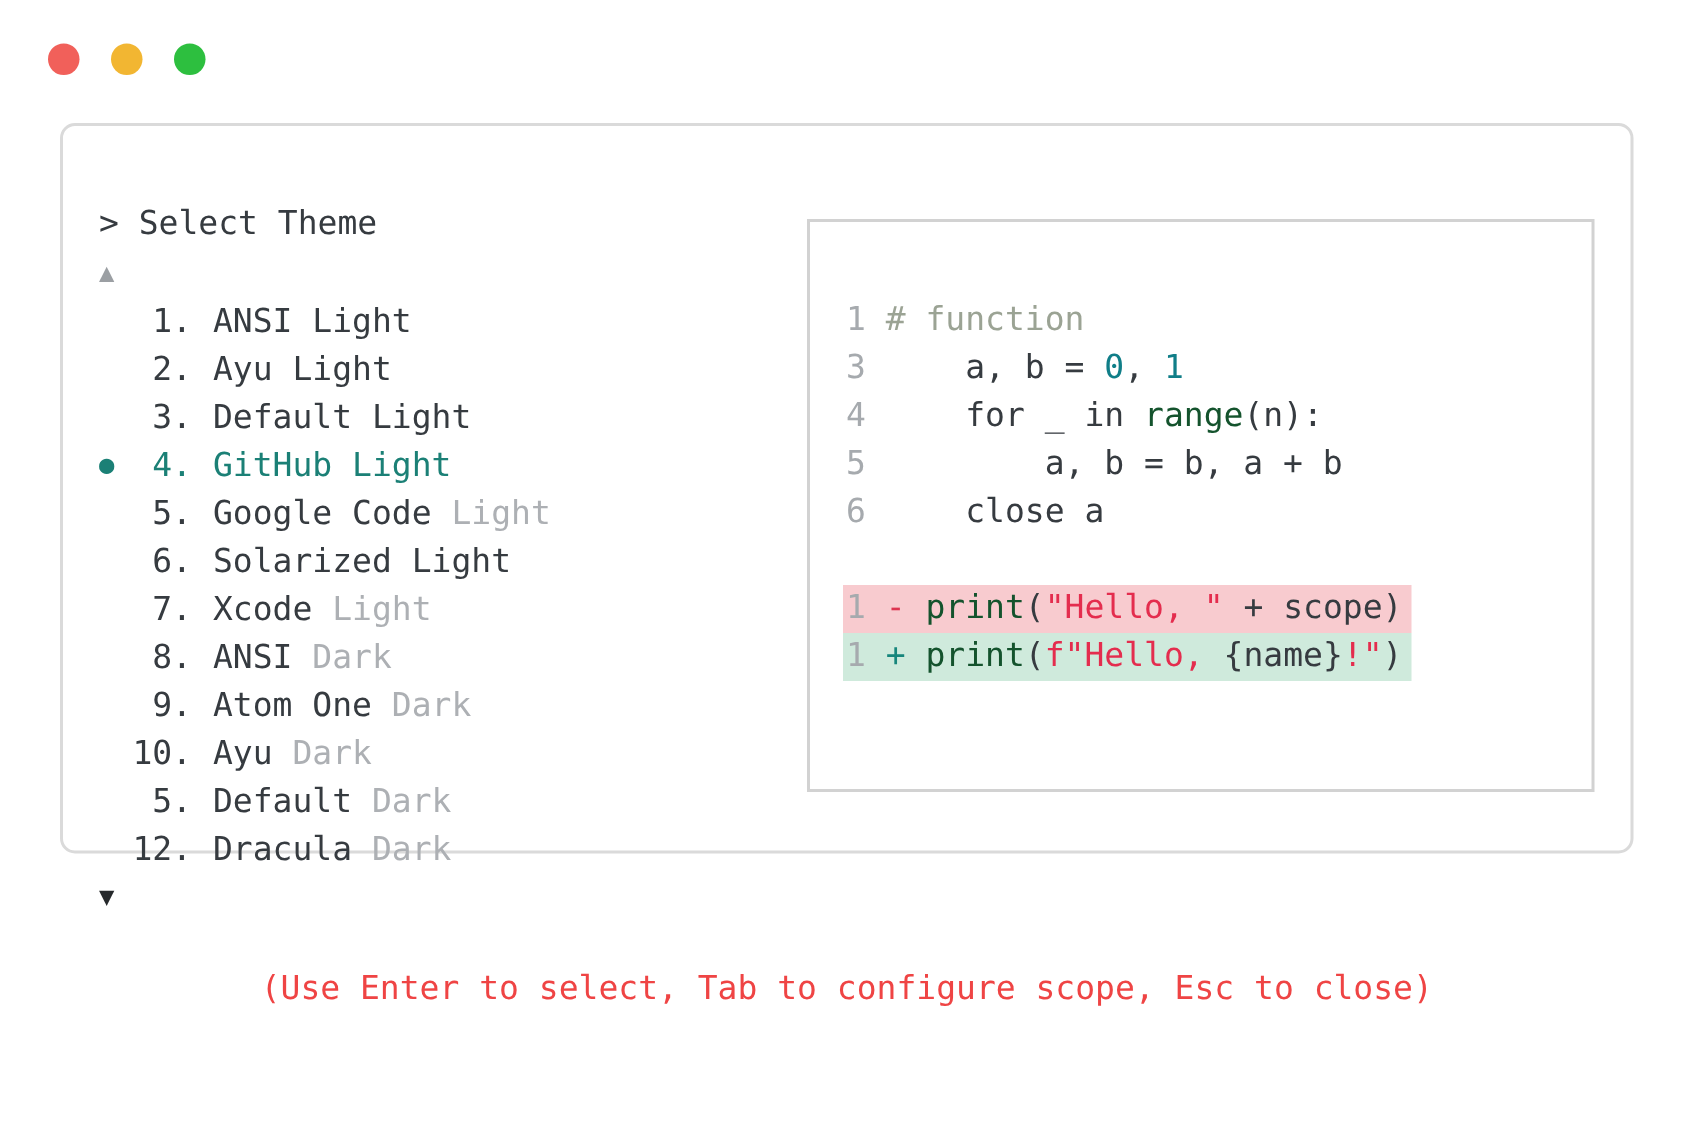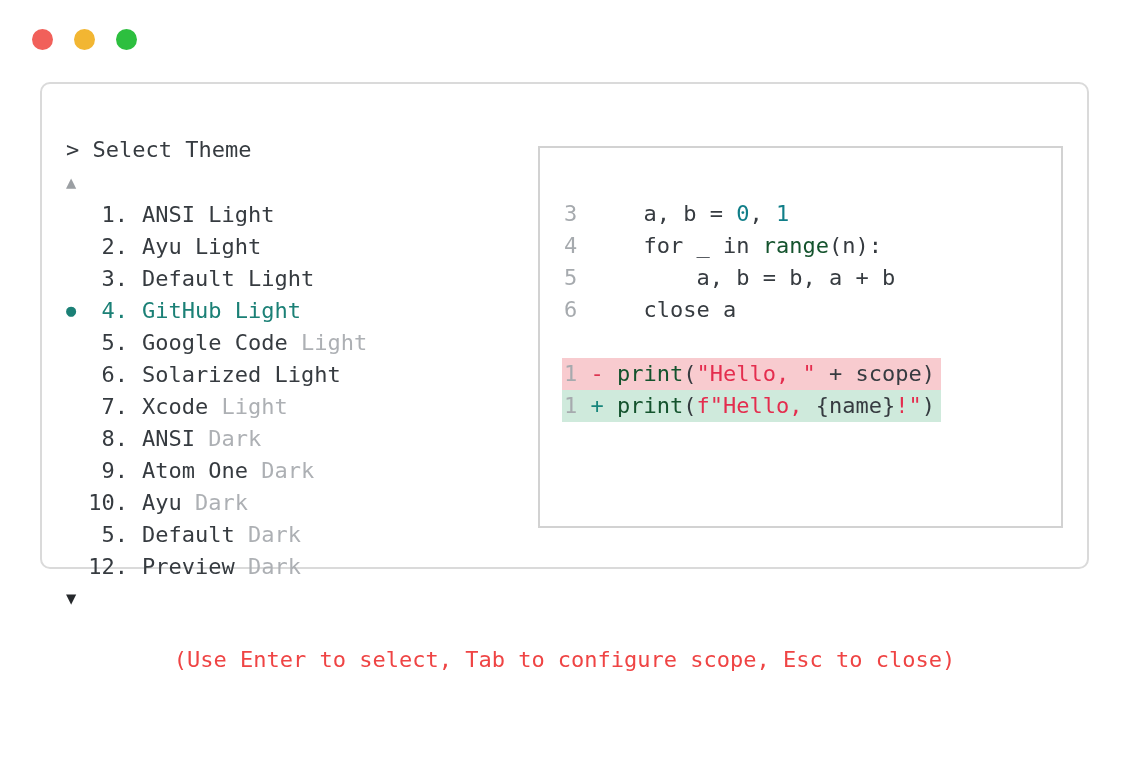--- a/index.html
+++ b/index.html
@@ -104,28 +104,29 @@
           <div class="row"><span class="bullet-col"></span><span class="num-col">2.</span><span class="label-col">Ayu Light</span></div>
           <div class="row"><span class="bullet-col"></span><span class="num-col">3.</span><span class="label-col">Default Light</span></div>
           <div class="row selected"><span class="bullet-col">●</span><span class="num-col">4.</span><span class="label-col">GitHub Light</span></div>
           <div class="row"><span class="bullet-col"></span><span class="num-col">5.</span><span class="label-col">Google Code</span><span class="muted-part"> Light</span></div>
           <div class="row"><span class="bullet-col"></span><span class="num-col">6.</span><span class="label-col">Solarized Light</span></div>
           <div class="row"><span class="bullet-col"></span><span class="num-col">7.</span><span class="label-col">Xcode</span><span class="muted-part"> Light</span></div>
           <div class="row"><span class="bullet-col"></span><span class="num-col">8.</span><span class="label-col">ANSI</span><span class="muted-part"> Dark</span></div>
           <div class="row"><span class="bullet-col"></span><span class="num-col">9.</span><span class="label-col">Atom One</span><span class="muted-part"> Dark</span></div>
           <div class="row"><span class="bullet-col"></span><span class="num-col">10.</span><span class="label-col">Ayu</span><span class="muted-part"> Dark</span></div>
           <div class="row"><span class="bullet-col"></span><span class="num-col">5.</span><span class="label-col">Default</span><span class="muted-part"> Dark</span></div>
-          <div class="row"><span class="bullet-col"></span><span class="num-col">12.</span><span class="label-col">Preview</span><span class="muted-part"> Dark</span></div>
+          <div class="row"><span class="bullet-col"></span><span class="num-col">12.</span><span class="label-col">Dracula</span><span class="muted-part"> Dark</span></div>
         </div>
       <div class="arrow-line arrow-down">▼</div>
     </div>
 
     <div class="right-col">
       <div class="preview-box">
         <div id="code-lines">
+            <div class="code-line"><span class="ln">1 </span><span class="tok-comment"># function</span></div>
             <div class="code-line"><span class="ln">3 </span><span class="tok-plain">    a, b = </span><span class="tok-number">0</span><span class="tok-plain">, </span><span class="tok-number">1</span></div>
             <div class="code-line"><span class="ln">4 </span><span class="tok-plain">    for _ in </span><span class="tok-call">range</span><span class="tok-plain">(n):</span></div>
             <div class="code-line"><span class="ln">5 </span><span class="tok-plain">        a, b = b, a + b</span></div>
             <div class="code-line"><span class="ln">6 </span><span class="tok-plain">    close a</span></div>
           </div>
         <div class="code-line"> </div>
         <div id="code-diffs">
             <div class="code-line"><span class="hl hl-removed"><span class="ln">1</span><span class="sign-removed"> - </span><span class="tok-call">print</span><span class="tok-plain">(</span><span class="tok-string">"Hello, "</span><span class="tok-plain"> + scope</span><span class="tok-plain">)</span></span></div>
             <div class="code-line"><span class="hl hl-added"><span class="ln">1</span><span class="sign-added"> + </span><span class="tok-call">print</span><span class="tok-plain">(</span><span class="tok-string">f"Hello, </span><span class="tok-plain">{name}</span><span class="tok-string">!"</span><span class="tok-plain">)</span></span></div>
           </div>

